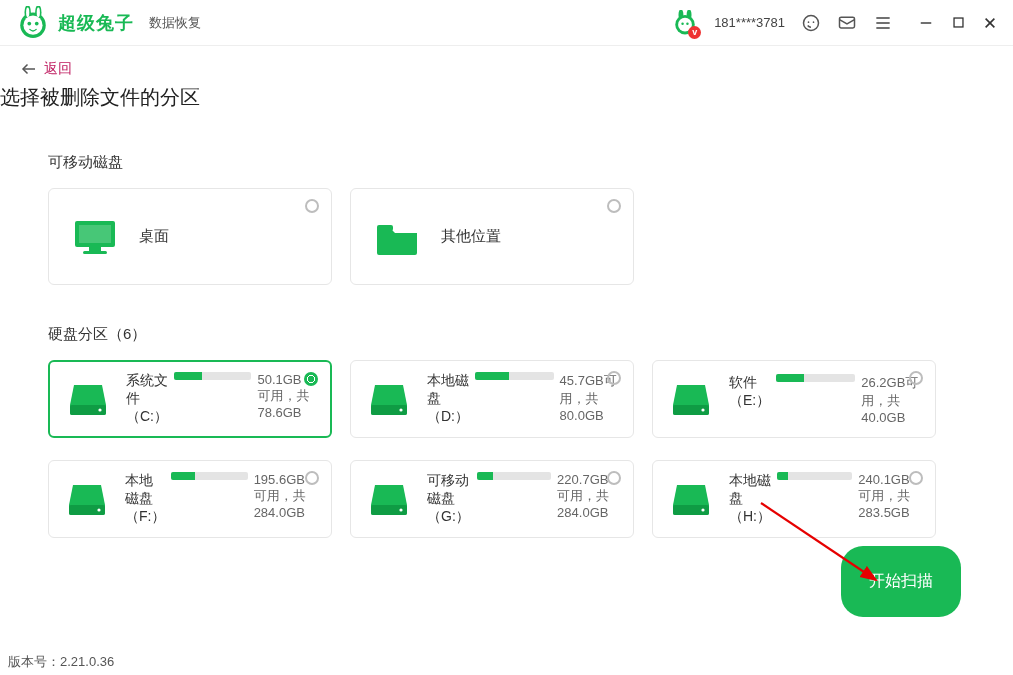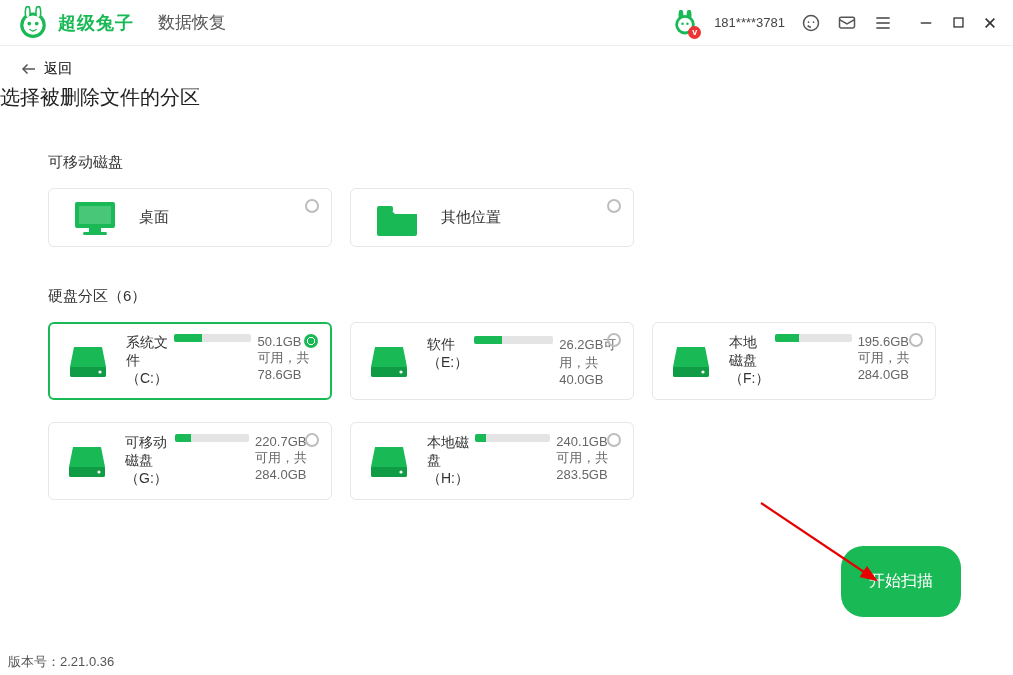--- a/index.html
+++ b/index.html
@@ -16,41 +16,41 @@
   
   .header {
     height: 46px;
     display: flex;
     align-items: center;
     padding: 0 14px 0 16px;
     border-bottom: 1px solid #eee;
   }
   .logo-wrap { display:flex; align-items:center; gap:8px; }
   .logo-text-main { color:#19b955; font-weight:700; font-size:18px; letter-spacing:1px;}
-  .logo-text-sub { color:#555; font-size:17px; margin-left:16px;}
+  .logo-text-sub { color:#555; font-size:13px; margin-left:7px;}
   .header-spacer { flex:1; }
   .header-right { display:flex; align-items:center; gap:16px; }
   .user-phone { color:#444; font-size:13px; }
   .hdr-icon { color:#555; display:inline-flex; align-items:center; justify-content:center; width:20px; height:20px; cursor:pointer;}
   .win-ctrls { display:flex; align-items:center; gap:14px; margin-left:8px;}
   .win-btn { width:18px; height:18px; display:flex; align-items:center; justify-content:center; cursor:pointer; color:#333;}
 
-  .back-row { display:flex; align-items:flex-start; gap:6px; padding:14px 36px 0 20px; color:#000000; font-size:14px; cursor:pointer;}
+  .back-row { display:flex; align-items:flex-start; gap:6px; padding:14px 36px 0 20px; color:#be185d; font-size:14px; cursor:pointer;}
   .back-row svg { color:#555; }
 
   .page-title { font-size:20px; color:#222; margin-top:6px; font-weight:500;}
 
   .section { padding: 0 48px; }
   .section-heading { font-size:15px; color:#333; margin-top:42px; margin-bottom:16px; }
 
   .cards-row { display:flex; gap:18px; flex-wrap:wrap; }
 
   .card {
     width: 284px;
-    height: 59px;
+    height: 97px;
     border: 1px solid #e6e6e6;
     border-radius: 6px;
     display:flex; align-items:center;
     padding: 0 16px 0 22px;
     position:relative;
     cursor:pointer;
     background:#fff;
   }
   .card.selected { border: 2px solid #19b955; }
   .card .radio {
@@ -220,20 +220,35 @@
         </div>
         <span class="radio"></span>
       </div>
       <div class="card disk-card">
         <span class="drive-icon"><svg viewBox="0 0 40 40" width="40" height="40">
             <path d="M6 6 h28 l4 20 v8 a2 2 0 0 1-2 2 H4 a2 2 0 0 1-2-2 v-8 Z" fill="#19b955"></path>
             <rect x="2" y="26" width="36" height="10" rx="2" fill="#0f9c44"></rect>
             <circle cx="32" cy="31" r="1.6" fill="#fff"></circle>
           </svg></span>
         <div class="content">
+          <span class="name">本地磁盘（D:）</span>
+          <div class="bar">
+            <div class="bar-fill" style="width:43%"></div>
+          </div>
+          <span class="sub">45.7GB可用，共80.0GB</span>
+        </div>
+        <span class="radio"></span>
+      </div>
+      <div class="card disk-card">
+        <span class="drive-icon"><svg viewBox="0 0 40 40" width="40" height="40">
+            <path d="M6 6 h28 l4 20 v8 a2 2 0 0 1-2 2 H4 a2 2 0 0 1-2-2 v-8 Z" fill="#19b955"></path>
+            <rect x="2" y="26" width="36" height="10" rx="2" fill="#0f9c44"></rect>
+            <circle cx="32" cy="31" r="1.6" fill="#fff"></circle>
+          </svg></span>
+        <div class="content">
           <span class="name">软件（E:）</span>
           <div class="bar">
             <div class="bar-fill" style="width:35%"></div>
           </div>
           <span class="sub">26.2GB可用，共40.0GB</span>
         </div>
         <span class="radio"></span>
       </div>
       <div class="card disk-card">
         <span class="drive-icon"><svg viewBox="0 0 40 40" width="40" height="40">

